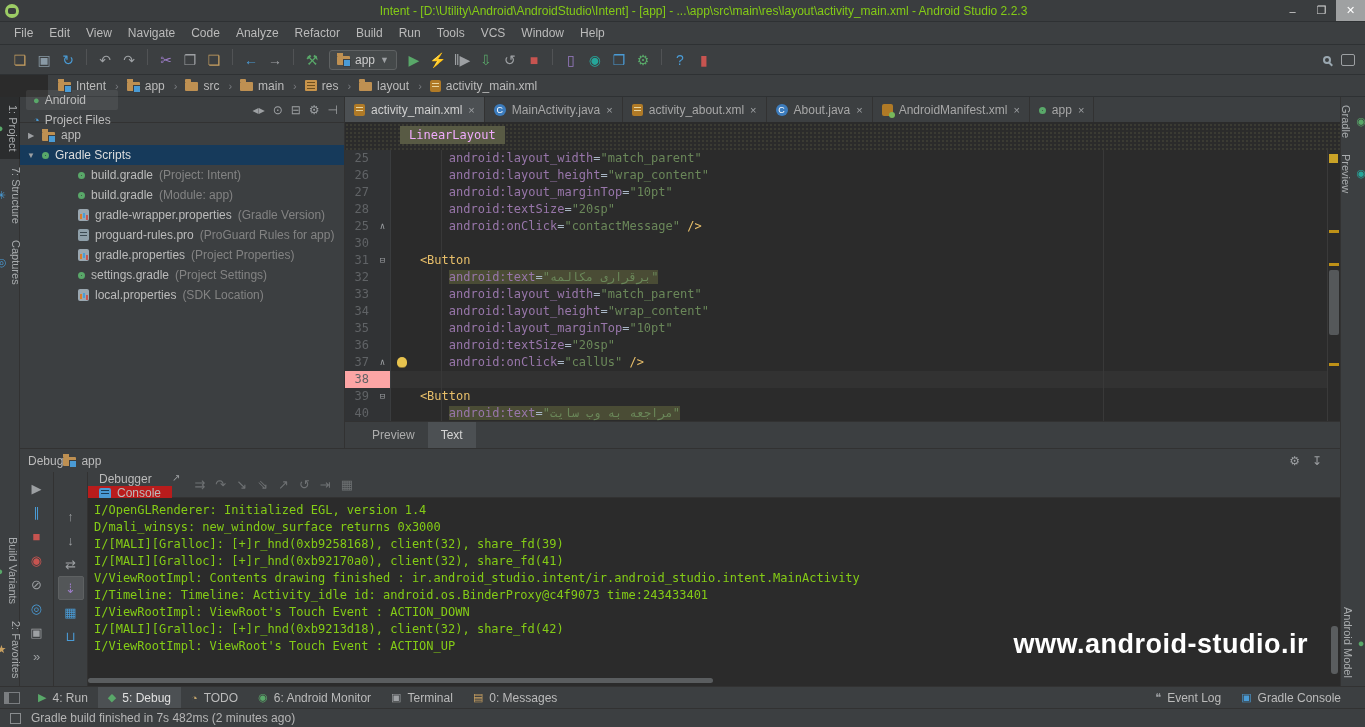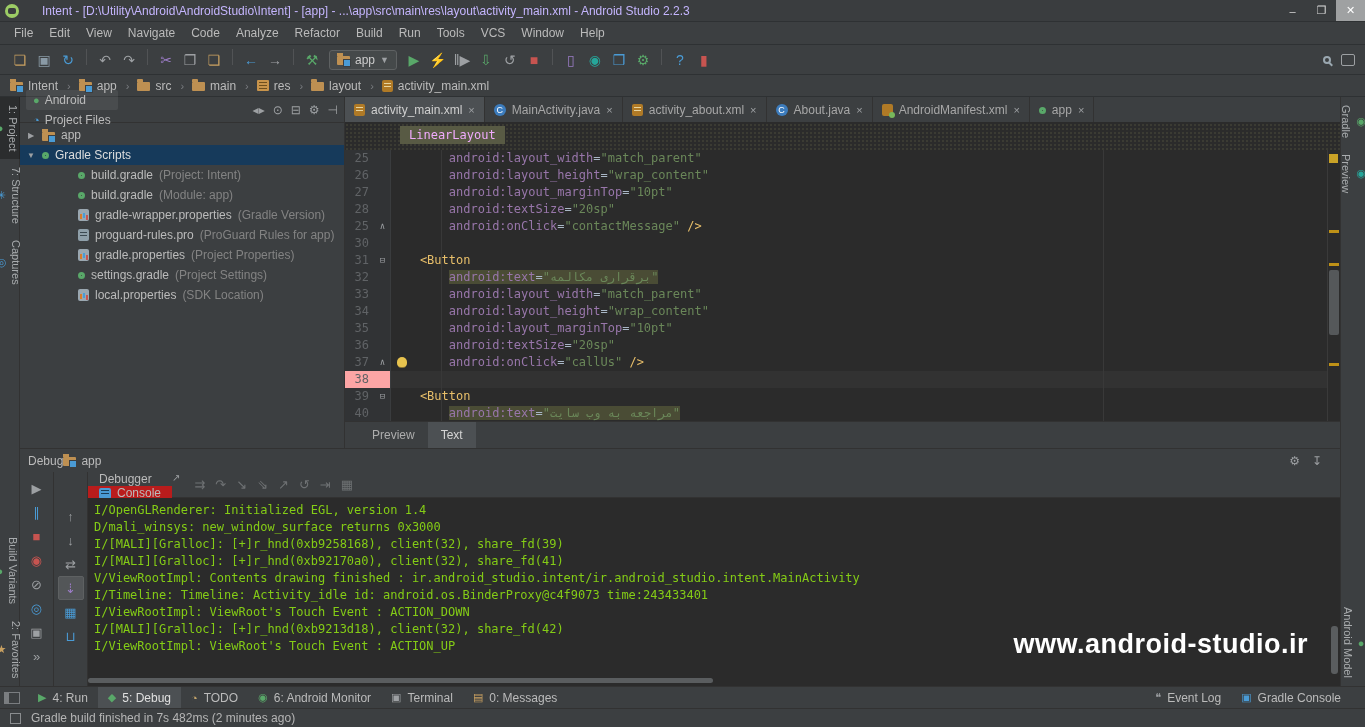--- a/index.html
+++ b/index.html
@@ -4,42 +4,42 @@
 <style>
   * { margin:0; padding:0; box-sizing:border-box; }
   html,body { width:1365px; height:727px; overflow:hidden; }
   body { font-family:"Liberation Sans",sans-serif; font-size:12px; color:#BBBBBB; background:#2B2B2B; }
   .app { display:flex; flex-direction:column; width:1365px; height:727px; }
 
   
   .titlebar { height:22px; background:#3A3D3F; display:flex; align-items:center; position:relative; border-bottom:1px solid #2e3133; }
   .as-logo { width:14px; height:14px; border-radius:50%; background:#9CCC65; margin-left:5px; position:relative; }
   .as-logo::after{content:"";position:absolute;left:3px;top:4px;width:8px;height:6px;background:#3A3D3F;border-radius:2px;}
-  .title-text { position:absolute; left:0; right:0; color:#c4b5fd; font-size:12px;padding-left:42px; }
+  .title-text { position:absolute; left:0; right:0; text-align:center; color:#84cc16; font-size:12px;padding-left:42px; }
   .winbtns { margin-left:auto; display:flex; height:100%; z-index:2; }
   .winbtn { width:29px; height:100%; display:flex; align-items:center; justify-content:center; color:#D8D8D8; font-size:11px; }
   .winbtn.close { background:#9FA1A2; color:#FFF; }
 
   
   .menubar { height:23px; background:#3C3F41; display:flex; align-items:center; padding-left:6px; border-bottom:1px solid #2e3133; }
   .menu-item { padding:3px 8px; color:#BBBBBB; }
 
   
   .toolbar { height:30px; background:#3C3F41; display:flex; align-items:center; padding-left:8px; border-bottom:1px solid #2e3133; }
   .tbi { display:inline-flex; width:24px; height:22px; align-items:center; justify-content:center; font-size:14px; }
   .tbi.tsep { width:7px; height:16px; border-right:1px solid #515355; margin-right:6px; font-size:0; }
   .runcfg { display:inline-flex; align-items:center; gap:5px; border:1px solid #5E6162; background:#45494A; border-radius:3px; padding:2px 7px; margin:0 5px; color:#CCCCCC; }
   .caret { font-size:9px; color:#9DA0A3; }
   .toolbar-right { margin-left:auto; display:flex; align-items:center; gap:10px; padding-right:10px; }
   .lens{width:8px;height:8px;border:2px solid #9AA7B0;border-radius:50%;display:inline-block;position:relative;}
   .lens::after{content:"";position:absolute;width:5px;height:2px;background:#9AA7B0;transform:rotate(45deg);right:-4px;bottom:-3px;}
   .tray-ic{width:14px;height:12px;border:1px solid #9DA0A3;border-radius:2px;display:inline-block;}
 
   
-  .navbar { height:22px; background:#3C3F41; display:flex; padding-left:8px; border-bottom:1px solid #2e3133; }
+  .navbar { height:22px; background:#3C3F41; display:flex; padding-left:8px; border-bottom:1px solid #2e3133;margin-left:48px; }
   .crumb { display:inline-flex; align-items:center; gap:5px; padding:0 2px; color:#BBBBBB; }
   .crumb-sep { color:#7A7D80; font-size:11px; padding:0 4px; }
 
   
   .fic { display:inline-block; width:13px; height:12px; position:relative; flex:none; }
   .fic-folder{height:9px;background:#BE9052;border-radius:1px;margin-top:2px;}
   .fic-folder::before{content:"";position:absolute;top:-3px;left:0;width:6px;height:3px;background:#BE9052;border-radius:1px 1px 0 0;}
   .fic-mfolder{height:9px;background:#BE9052;border-radius:1px;margin-top:2px;}
   .fic-mfolder::before{content:"";position:absolute;top:-3px;left:0;width:6px;height:3px;background:#BE9052;}
   .fic-mfolder::after{content:"";position:absolute;right:-1px;bottom:-2px;width:6px;height:6px;background:#4A9BD5;border:1px solid #3C3F41;}

